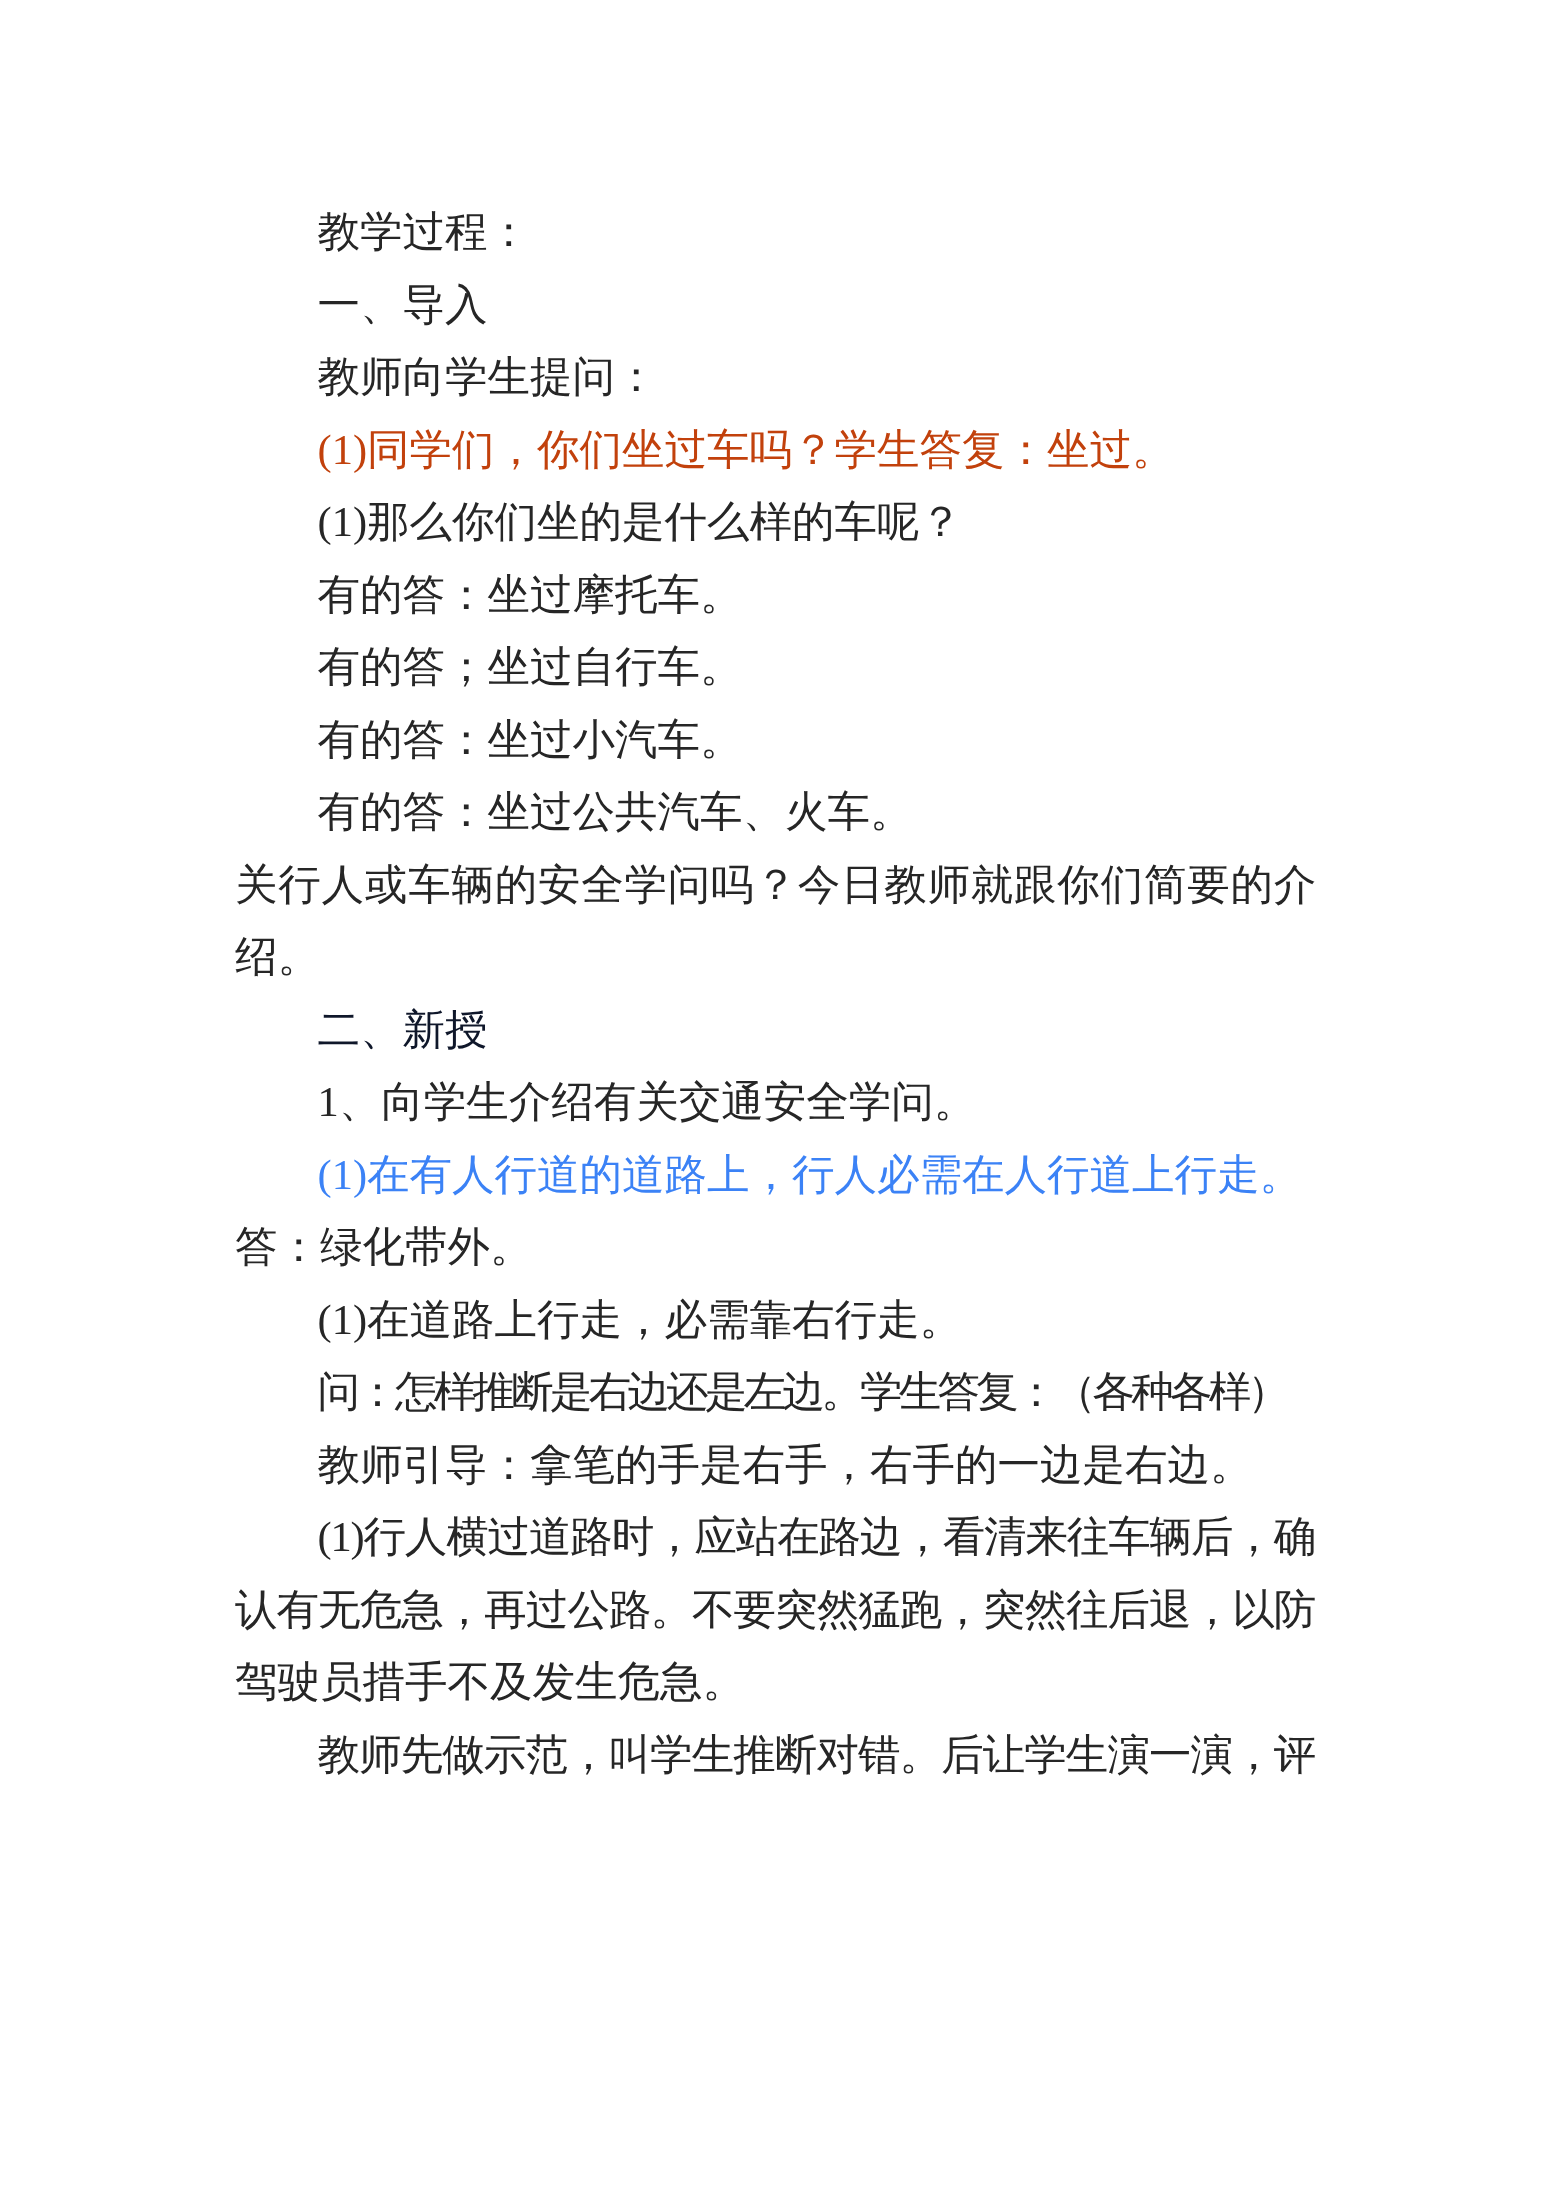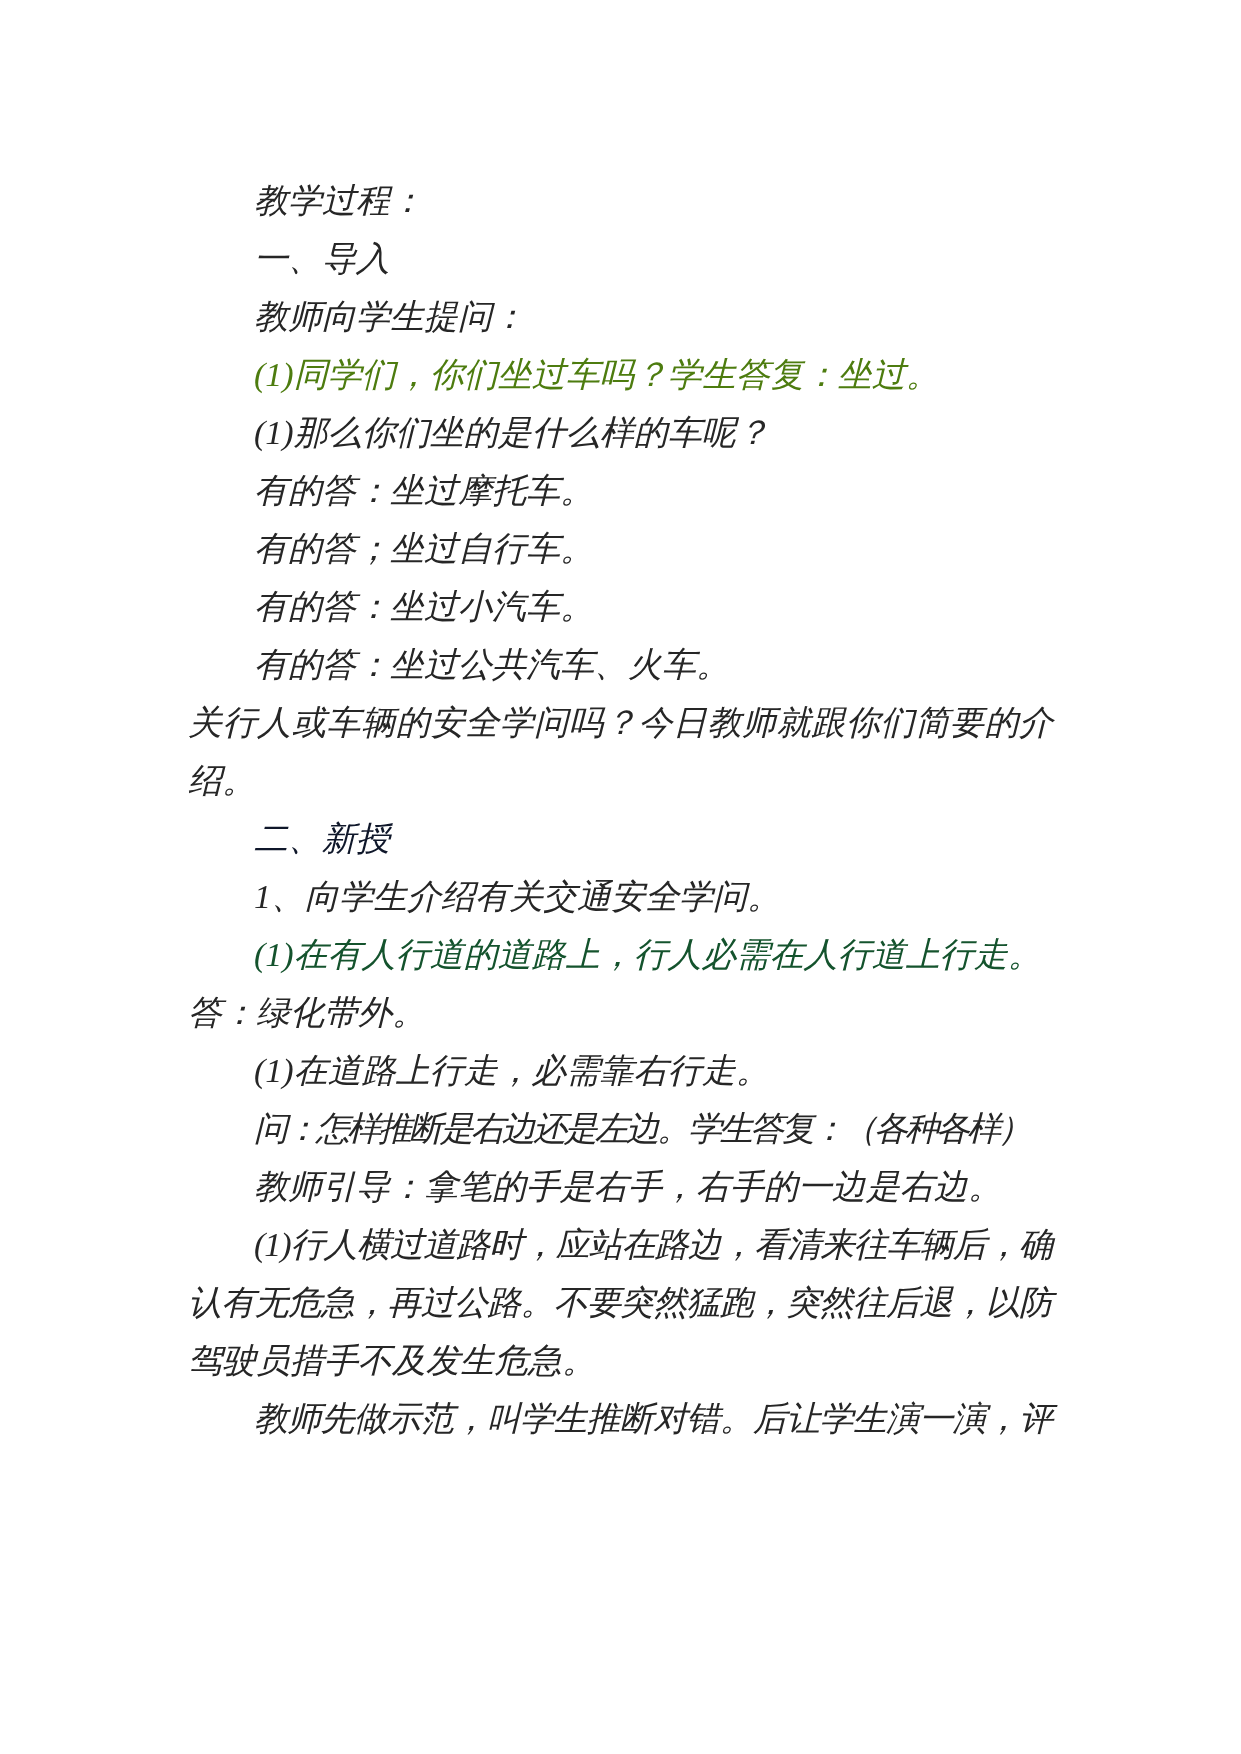--- a/index.html
+++ b/index.html
@@ -10,23 +10,22 @@
   .page {
     position: relative;
     width: 1241px;
     height: 1754px;
     background: #ffffff;
     overflow: hidden;
   }
   .doc-body {
     position: absolute;
     left: 188px;
-    top: 172px;
+    top: 158px;
     width: 864px;
-    font-style: italic;
   }
   .line {
     font-family: "Liberation Serif", "DejaVu Serif", serif;
     font-size: 34px;
     line-height: 58px;
     height: 58px;
     color: #262626;
     font-weight: 400;
     text-align: justify;
     text-align-last: left;
@@ -46,31 +45,31 @@
   }
 </style>
 </head>
 <body>
 
 <div class="page">
   <div class="doc-body" id="doc-body">
       <div class="line indent" style="color: rgb(38, 38, 38);">教学过程：</div>
       <div class="line indent" style="color: rgb(38, 38, 38);">一、导入</div>
       <div class="line indent" style="color: rgb(38, 38, 38);">教师向学生提问：</div>
-      <div class="line indent" style="color: #4d7c0f;">(1)同学们，你们坐过车吗？学生答复：坐过。</div>
+      <div class="line indent" style="color: #c2410c;">(1)同学们，你们坐过车吗？学生答复：坐过。</div>
       <div class="line indent" style="color: rgb(38, 38, 38);">(1)那么你们坐的是什么样的车呢？</div>
       <div class="line indent" style="color: rgb(38, 38, 38);">有的答：坐过摩托车。</div>
       <div class="line indent" style="color: rgb(38, 38, 38);">有的答；坐过自行车。</div>
       <div class="line indent" style="color: rgb(38, 38, 38);">有的答：坐过小汽车。</div>
       <div class="line indent" style="color: rgb(38, 38, 38);">有的答：坐过公共汽车、火车。</div>
       <div class="line fill" style="color: rgb(38, 38, 38);">关行人或车辆的安全学问吗？今日教师就跟你们简要的介</div>
       <div class="line" style="color: rgb(38, 38, 38);">绍。</div>
       <div class="line indent" style="color: #0f172a;">二、新授</div>
       <div class="line indent" style="color: rgb(38, 38, 38);">1、向学生介绍有关交通安全学问。</div>
-      <div class="line indent" style="color: #14532d;">(1)在有人行道的道路上，行人必需在人行道上行走。</div>
+      <div class="line indent" style="color: #3b82f6;">(1)在有人行道的道路上，行人必需在人行道上行走。</div>
       <div class="line" style="color: rgb(38, 38, 38);">答：绿化带外。</div>
       <div class="line indent" style="color: rgb(38, 38, 38);">(1)在道路上行走，必需靠右行走。</div>
       <div class="line indent tight" style="color: rgb(38, 38, 38);">问：怎样推断是右边还是左边。学生答复：（各种各样）</div>
       <div class="line indent" style="color: rgb(38, 38, 38);">教师引导：拿笔的手是右手，右手的一边是右边。</div>
       <div class="line indent fill" style="color: rgb(38, 38, 38);">(1)行人横过道路时，应站在路边，看清来往车辆后，确</div>
       <div class="line fill" style="color: rgb(38, 38, 38);">认有无危急，再过公路。不要突然猛跑，突然往后退，以防</div>
       <div class="line" style="color: rgb(38, 38, 38);">驾驶员措手不及发生危急。</div>
       <div class="line indent fill" style="color: rgb(38, 38, 38);">教师先做示范，叫学生推断对错。后让学生演一演，评</div>
     </div>
 </div>

